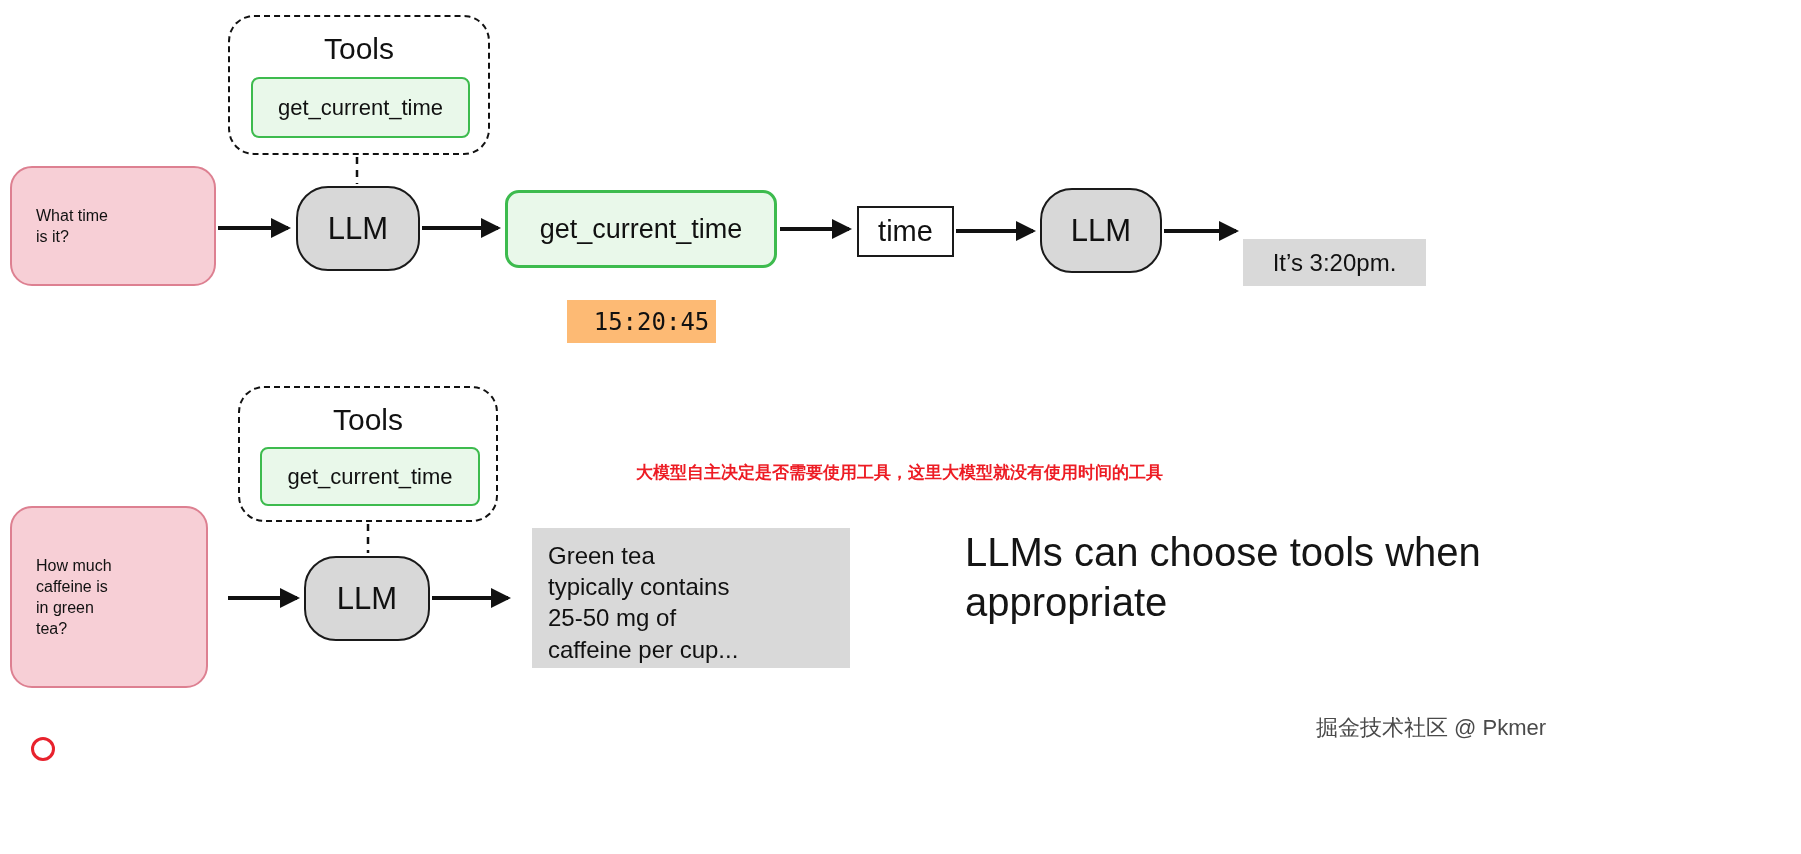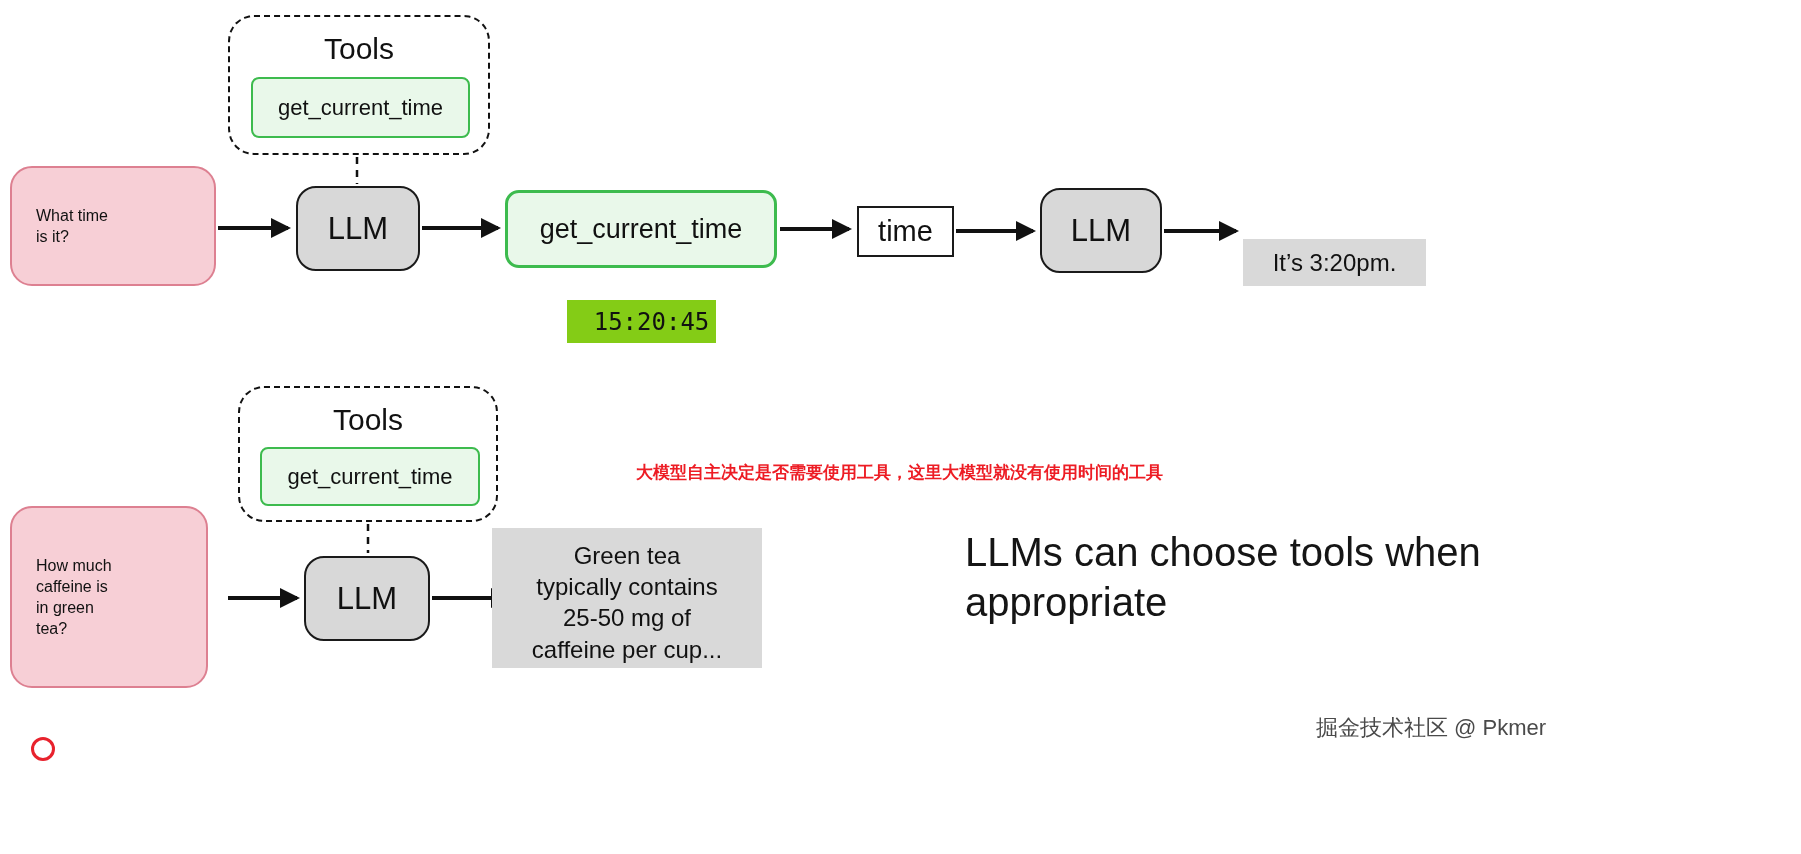--- a/index.html
+++ b/index.html
@@ -43,35 +43,35 @@
     border: 2.5px solid #dd8091;
     border-radius: 22px;
     display: flex; align-items: center;
     font-size: 16px; line-height: 1.32;
     padding: 10px 24px;
   }
 
   .llm-box {
     background: #d8d8d8;
     border: 2.5px solid #1a1a1a;
-    border-radius: 20px;
+    border-radius: 32px;
     display: flex; align-items: center; justify-content: center;
     font-size: 31px;
   }
 
   .tool-call-box {
     background: #e9f8ea;
     border: 3px solid #3dbb4e;
     border-radius: 14px;
     display: flex; align-items: center; justify-content: center;
     font-size: 27px;
   }
 
   .mono-chip {
-    background: #84cc16;
+    background: #fdba74;
     display: flex; align-items: center; justify-content: center;
     font-family: "DejaVu Sans Mono", monospace;
     font-size: 24px;
     padding-left: 20px;
   }
 
   .var-box {
     background: #ffffff;
     border: 2.5px solid #1a1a1a;
     display: flex; align-items: center; justify-content: center;
@@ -147,21 +147,21 @@
     <div class="tool-chip" style="left:20px; top:59px; width:220px; height:59px;">get_current_time</div>
   </div>
 
   <div class="abs pink-box pre" style="left:10px; top:506px; width:198px; height:182px;">How much
 caffeine is
 in green
 tea?</div>
 
   <div class="abs llm-box" style="left:304px; top:556px; width:126px; height:85px;">LLM</div>
 
-  <div class="abs gray-box response-box pre" style="left:492px; top:528px; width:270px; height:140px;text-align:center;">Green tea
+  <div class="abs gray-box response-box pre" style="left:532px; top:528px; width:318px; height:140px;">Green tea
 typically contains
 25-50 mg of
 caffeine per cup...</div>
 
   <div class="abs annotation" style="left:636px; top:461px;">大模型自主决定是否需要使用工具，这里大模型就没有使用时间的工具</div>
 
   <div class="abs caption pre" style="left:965px; top:527px; width:560px;">LLMs can choose tools when
 appropriate</div>
 
   <div class="abs watermark" style="left:1316px; top:698px;margin-top:15px;">掘金技术社区 @ Pkmer</div>

